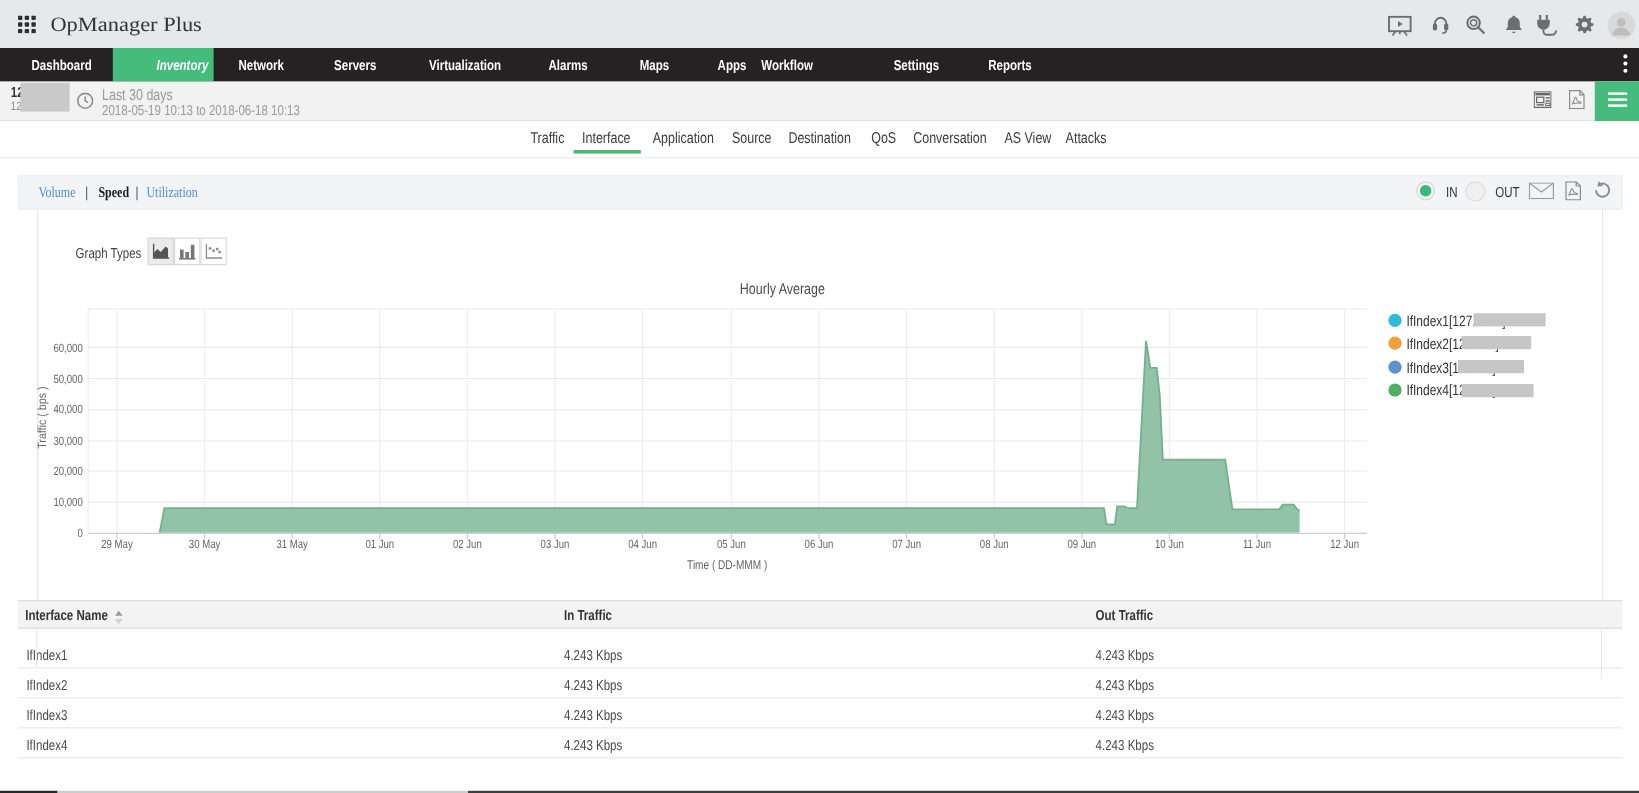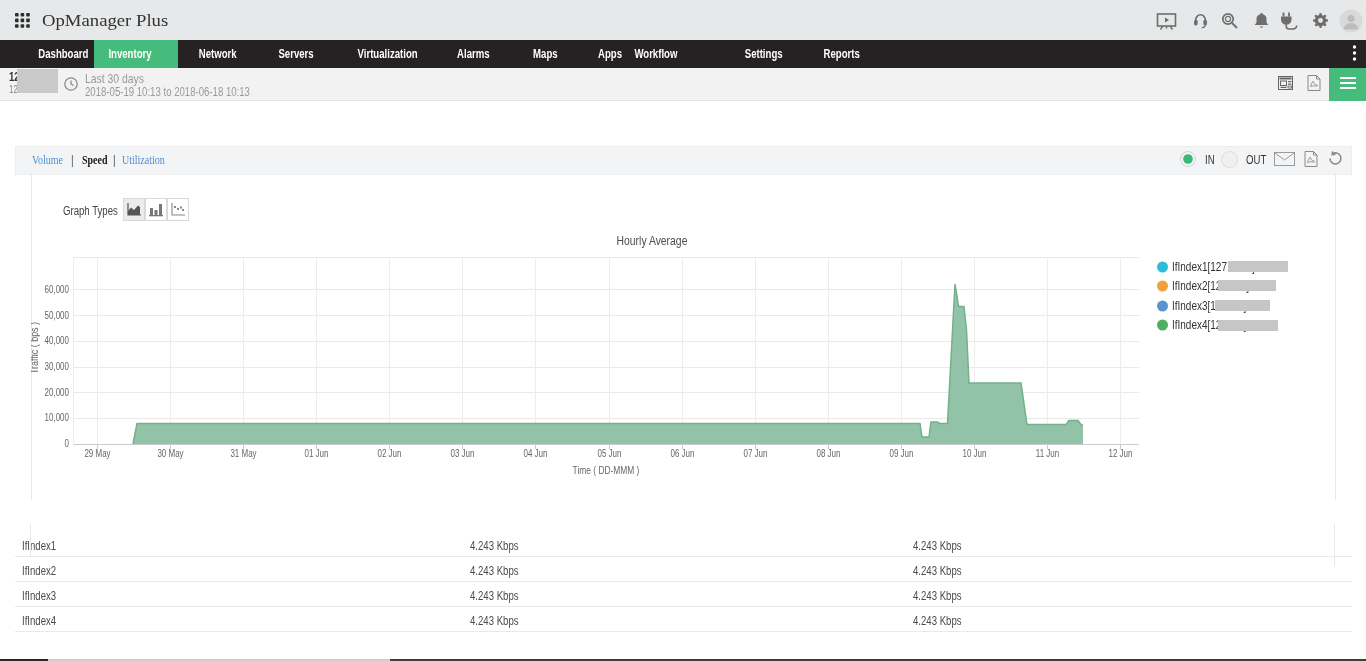--- a/index.html
+++ b/index.html
@@ -108,22 +108,22 @@
     <circle cx="8" cy="8" r="2.6" fill="#e5e5e5"></circle>
   </svg>
   <svg class="topicon" style="left:1339px;top:9px" width="24" height="24" viewBox="0 0 24 24">
     <circle cx="12" cy="12" r="11.5" fill="#d9d9d9"></circle>
     <circle cx="12" cy="9.5" r="3.6" fill="#bdbdbd"></circle>
     <path d="M4.5 20.5 a7.5 6.5 0 0 1 15 0 z" fill="#bdbdbd"></path>
   </svg>
 
   <div class="nav">
     <div class="navtab green" style="left:94px;width:84px;"></div>
-    <div class="navtab" style="left:32px;width:60px;text-align:right;"><span class="cx">Dashboard</span></div>
-    <div class="navtab" style="left:88px;width:84px;"><span class="cx">Inventory</span></div>
+    <div class="navtab" style="left:20px;width:60px;text-align:right;"><span class="cx">Dashboard</span></div>
+    <div class="navtab" style="left:110px;width:84px;font-style:italic;"><span class="cx">Inventory</span></div>
     <div class="navtab" style="left:192px;width:52px;"><span class="cx">Network</span></div>
     <div class="navtab" style="left:273px;width:46px;"><span class="cx">Servers</span></div>
     <div class="navtab" style="left:347px;width:78px;text-align:right;"><span class="cx">Virtualization</span></div>
     <div class="navtab" style="left:452px;width:42px;"><span class="cx">Alarms</span></div>
     <div class="navtab" style="left:529px;width:32px;"><span class="cx">Maps</span></div>
     <div class="navtab" style="left:595px;width:30px;"><span class="cx">Apps</span></div>
     <div class="navtab" style="left:628px;width:56px;"><span class="cx">Workflow</span></div>
     <div class="navtab" style="left:740px;width:48px;"><span class="cx">Settings</span></div>
     <div class="navtab" style="left:818px;width:48px;"><span class="cx">Reports</span></div>
   </div>
@@ -156,20 +156,32 @@
     <path d="M1 0.5 h8.5 l3.5 3.5 v11.5 h-12 z" fill="none" stroke="#8a8a8a" stroke-width="1"></path>
     <path d="M9.5 0.5 v3.5 h3.5" fill="none" stroke="#8a8a8a" stroke-width="1"></path>
     <path d="M3.5 11.5 c0.8 -2.2 2 -5 2.6 -5.2 c0.9 -0.2 0.5 2.2 2 3.2 c1 0.7 2.4 0.3 2.5 0.9 c0.1 0.7 -1.8 0.8 -2.8 0.5 c-1.2 -0.4 -3 0.2 -4.3 0.6 z" fill="none" stroke="#8a8a8a" stroke-width="0.9"></path>
   </svg>
   <div class="greenham">
     <i style="top:9px"></i>
       <i style="top:14px"></i>
       <i style="top:19px"></i>
   </div>
 
+  <div class="tabsrow">
+    <div class="tab" style="left:442px;width:28px;">Traffic</div>
+    <div class="tab" style="left:485px;width:42px;">Interface</div>
+    <div class="tab" style="left:544px;width:50px;">Application</div>
+    <div class="tab" style="left:610px;width:32px;">Source</div>
+    <div class="tab" style="left:657px;width:53px;">Destination</div>
+    <div class="tab" style="left:726px;width:20px;">QoS</div>
+    <div class="tab" style="left:761px;width:60px;">Conversation</div>
+    <div class="tab" style="left:837px;width:39px;">AS View</div>
+    <div class="tab" style="left:888px;width:39px;">Attacks</div>
+    <div class="tabunder"></div>
+  </div>
 
   <div class="volbar">
     <span class="abs cx" style="left:16px;top:6px;font-family:'Liberation Serif',serif;font-size:12.5px;color:#4f8fd0;">Volume</span>
     <span class="abs" style="left:55px;top:6px;font-family:'Liberation Serif',serif;font-size:12.5px;color:#222;">|</span>
     <span class="abs cx" style="left:66px;top:6px;font-family:'Liberation Serif',serif;font-size:12.5px;font-weight:bold;color:#1a1a1a;">Speed</span>
     <span class="abs" style="left:97px;top:6px;font-family:'Liberation Serif',serif;font-size:12.5px;color:#222;">|</span>
     <span class="abs cx" style="left:106px;top:6px;font-family:'Liberation Serif',serif;font-size:12.5px;color:#4f8fd0;">Utilization</span>
   </div>
 
   <svg class="abs" style="left:1180px;top:151px" width="16" height="16" viewBox="0 0 16 16">
@@ -318,20 +330,29 @@
       <text x="1426.25" y="154.5">IfIndex4[127.0.0]</text>
     </g>
     <g fill="#c6c6c6">
       <rect x="1197" y="86" width="60" height="11"></rect>
       <rect x="1187" y="105" width="58" height="11"></rect>
       <rect x="1184" y="125" width="55" height="11"></rect>
       <rect x="1187" y="145" width="60" height="11"></rect>
     </g>
   </svg>
 
+  <div class="thead">
+    <div class="th" style="left:6px;">Interface Name</div>
+    <svg class="abs" style="left:80px;top:8px" width="8" height="11" viewBox="0 0 8 12">
+      <path d="M4 0 L7.5 4.5 H0.5 Z" fill="#9a9a9a"></path>
+      <path d="M4 12 L0.5 7.5 H7.5 Z" fill="#cfcfcf"></path>
+    </svg>
+    <div class="th" style="left:455px;">In Traffic</div>
+    <div class="th" style="left:898px;">Out Traffic</div>
+  </div>
 
   <div class="trow" style="left:22px;top:539px;">IfIndex1</div>
   <div class="trow" style="left:470px;top:539px;">4.243 Kbps</div>
   <div class="trow" style="left:913px;top:539px;">4.243 Kbps</div>
   <div class="trow" style="left:22px;top:564px;">IfIndex2</div>
   <div class="trow" style="left:470px;top:564px;">4.243 Kbps</div>
   <div class="trow" style="left:913px;top:564px;">4.243 Kbps</div>
   <div class="trow" style="left:22px;top:589px;">IfIndex3</div>
   <div class="trow" style="left:470px;top:589px;">4.243 Kbps</div>
   <div class="trow" style="left:913px;top:589px;">4.243 Kbps</div>

